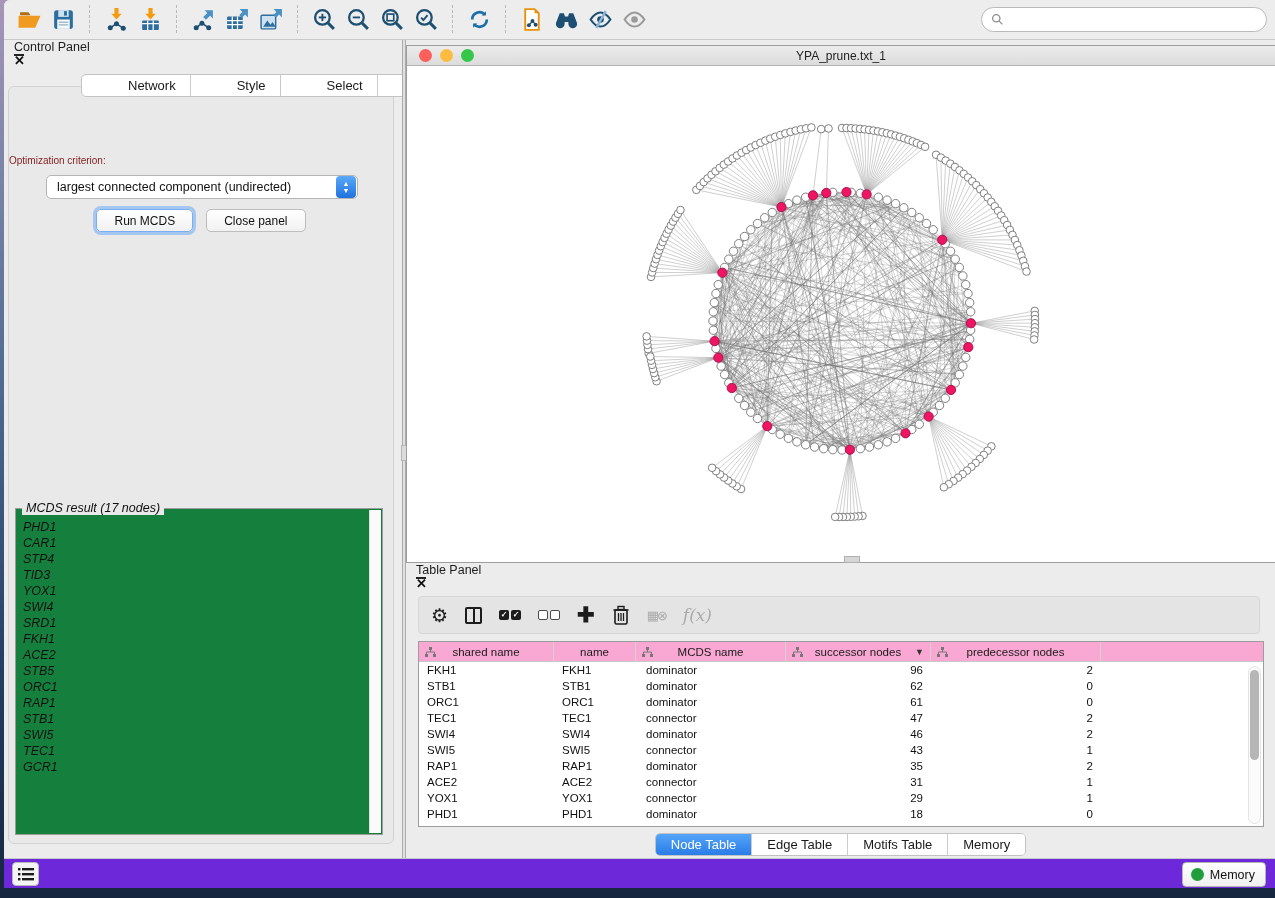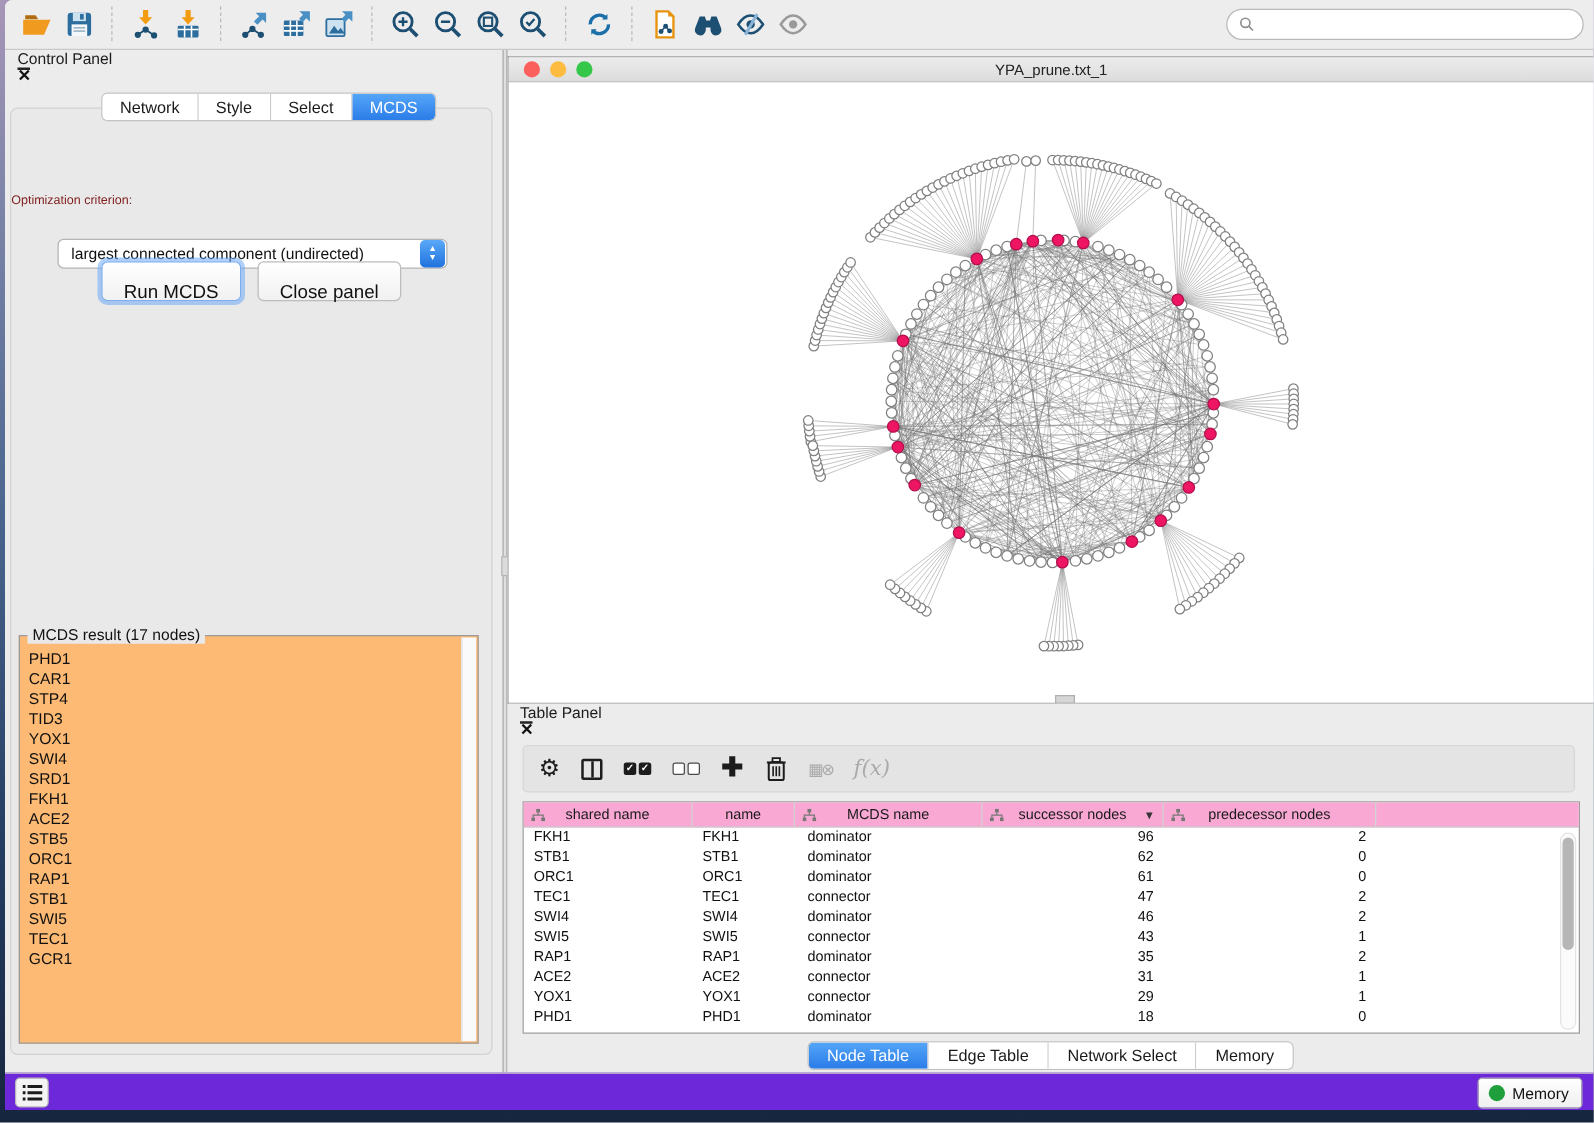--- a/index.html
+++ b/index.html
@@ -18,31 +18,31 @@
   .search-wrap input { border:none; outline:none; flex:1; font-size:12px; margin-left:5px; background:transparent; }
 
   
   .control-panel { position:absolute; left:0; top:40px; width:398px; height:818px; background:#ececec; }
   .panel-titlebar { height:26px; display:flex; align-items:flex-start; padding:0 10px; font-size:12.5px; color:#1c1c1c;flex-direction:column; }
   .panel-titlebar .spacer { flex:1; }
   .float-btn { width:10px; height:10px; border:1.4px solid #222; background:none; margin-right:11px; cursor:pointer; }
   .close-btn { background:none; border:none; font-size:13px; font-weight:bold; color:#111; cursor:pointer; line-height:10px; }
   .cp-body { position:absolute; left:4px; right:8px; top:46px; bottom:14px; background:#e9e9e9; border:1px solid #d2d2d2; border-radius:6px; }
   .seg-tabs { position:absolute; left:72px; top:-13px; display:flex; height:23px; border:1px solid #c3c3c3; border-radius:5px; background:#fff; overflow:hidden; box-shadow:0 0 0 1px rgba(255,255,255,0.4) inset; }
-  .seg-tab { border:none; background:#fff; font-size:13px; color:#1a1a1a; padding:0 14px; cursor:pointer; border-right:1px solid #c9c9c9; }
+  .seg-tab { border:none; background:#fff; font-size:13px; color:#1a1a1a; padding:0 14px; cursor:pointer; border-right:1px solid #c9c9c9;margin-left:32px; }
   .seg-tab:last-child { border-right:none; }
   .seg-tab.active { background:linear-gradient(#55a6f8,#2b7de8); color:#fff; }
   .opt-label { position:absolute; left:0; right:0; top:68px; text-align:left; font-size:10px; color:#7f1d1d; }
-  .criterion { position:absolute; left:37px; top:104px; width:312px; height:24px; background:#fff; border:1px solid #b4b4b4; border-radius:5px; display:flex; align-items:center; cursor:pointer; }
+  .criterion { position:absolute; left:37px; top:88px; width:312px; height:24px; background:#fff; border:1px solid #b4b4b4; border-radius:5px; display:flex; align-items:center; cursor:pointer; }
   .criterion .val { flex:1; font-size:12.5px; padding-left:10px; color:#111; white-space:nowrap; }
   .criterion .stepper { width:20px; height:22px; margin-right:1px; border-radius:4px; background:linear-gradient(#5aa9f9,#1f72dd); color:#fff; font-size:7px; line-height:7px; display:flex; flex-direction:column; align-items:center; justify-content:center; }
   .cp-buttons { position:absolute; left:0; right:0; top:122px; display:flex; justify-content:center; gap:13px; }
-  .btn { height:23px; padding:15px 17px; font-size:15px; background:linear-gradient(#ffffff,#f1f1f1); border:1px solid #bdbdbd; border-radius:5px; color:#111; cursor:pointer; }
+  .btn { height:23px; padding:4px 17px; font-size:12px; background:linear-gradient(#ffffff,#f1f1f1); border:1px solid #bdbdbd; border-radius:5px; color:#111; cursor:pointer; }
   .btn.focus-ring { box-shadow:0 0 0 3px rgba(110,170,245,0.55); border-color:#7aaef0; }
-  .result-box { position:absolute; left:6px; right:10px; top:421px; bottom:8px; border:1px solid #9b9b9b; background:#fdba74; }
+  .result-box { position:absolute; left:6px; right:10px; top:421px; bottom:8px; border:1px solid #9b9b9b; background:#15803d;font-style:italic; }
   .result-legend { position:absolute; left:6px; top:-8px; background:#e9e9e9; padding:0 4px; font-size:12.5px; color:#111; }
   .result-list { position:absolute; inset:1px 13px 1px 1px; overflow:hidden; padding-top:9px; }
   .result-item { font-size:12.5px; line-height:16px; padding-left:6px; color:#111; cursor:default; }
   .result-scroll { position:absolute; top:1px; bottom:1px; right:1px; width:12px; background:#fafafa; border-left:1px solid #e0e0e0; }
 
   
   .v-divider { position:absolute; left:398px; top:40px; width:4px; height:818px; background:#e0e0e0; border-left:1px solid #ababab; border-right:1px solid #ababab; }
   .v-handle { position:absolute; left:-2px; top:405px; width:7px; height:16px; background:#dcdcdc; border:1px solid #b5b5b5; cursor:col-resize; }
 
   
@@ -1393,21 +1393,21 @@
         </div>
       <div class="v-scroll">
           <div class="v-thumb"></div>
         </div>
     </div>
 
     <div class="tp-tabs">
       <div class="group">
         <button class="tp-tab active">Node Table</button>
         <button class="tp-tab">Edge Table</button>
-        <button class="tp-tab">Network Select</button>
+        <button class="tp-tab">Motifs Table</button>
         <button class="tp-tab">Memory</button>
       </div>
     </div>
   </div>
 
   <div class="status-bar">
     <button class="menu-toggle">
       <svg width="16" height="13" viewBox="0 0 16 13">
           <g fill="#1c1c1c">
             <rect x="0" y="0" width="2.4" height="2.4"></rect>

